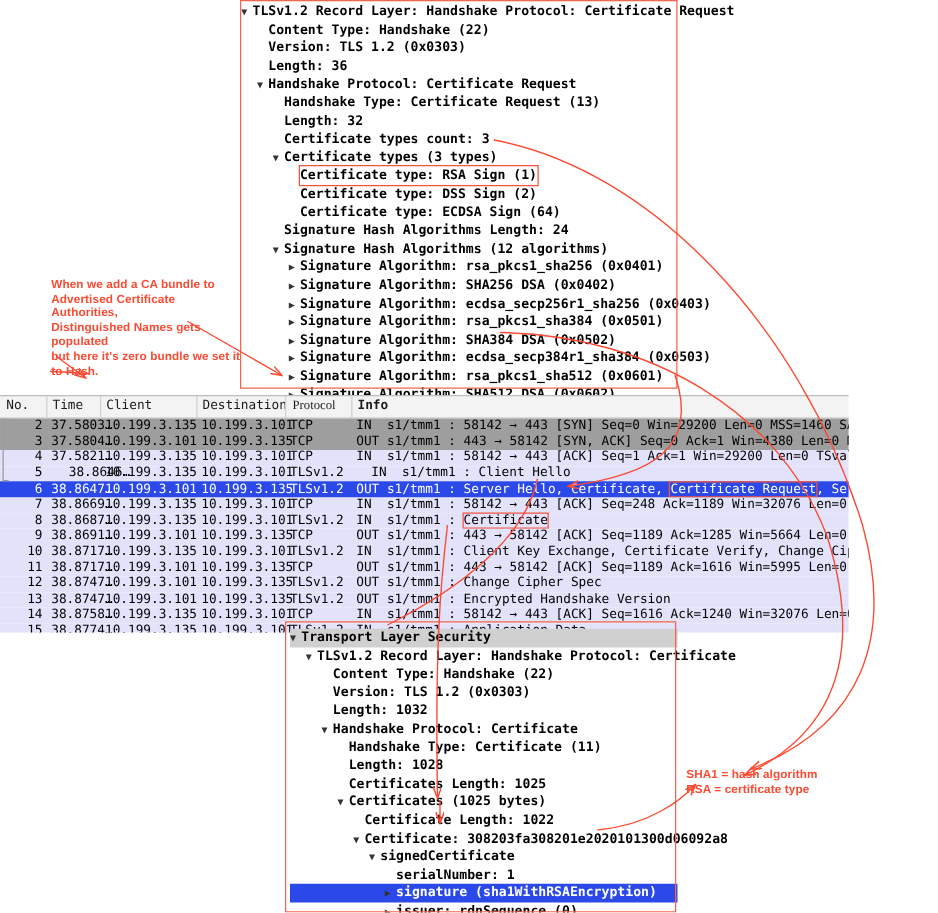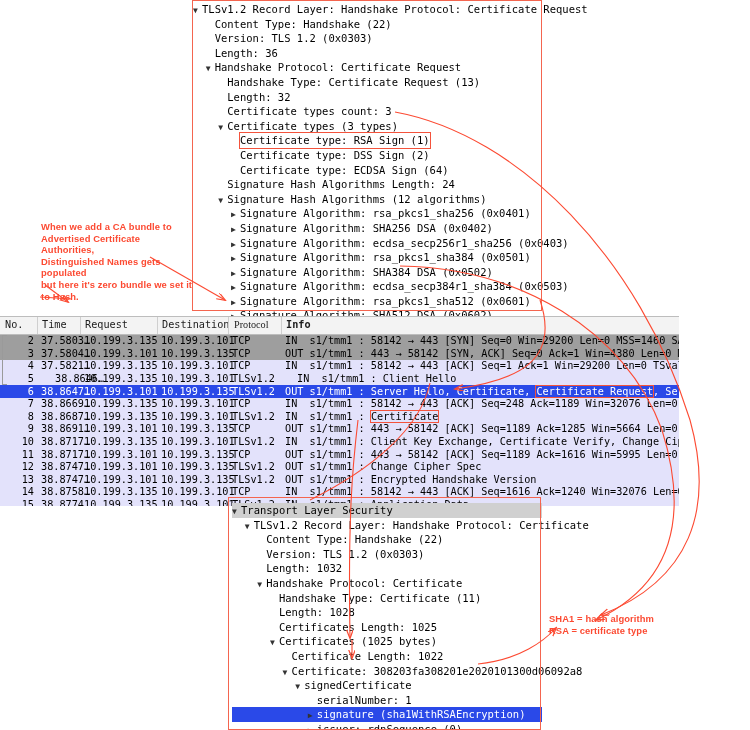--- a/index.html
+++ b/index.html
@@ -6,21 +6,21 @@
   body{
     width:750px;height:730px;position:relative;overflow:hidden;
     background:#ffffff;
     font-family:"DejaVu Sans Mono","Liberation Mono",monospace;
   }
   .stage{position:absolute;left:0;top:0;width:750px;height:730px;}
 
   
   .tree{position:absolute;font-family:"DejaVu Sans Mono","Liberation Mono",monospace;
         font-size:10.5px;line-height:14.6px;color:#000;white-space:pre;}
-  .trow{height:14.6px;display:block;white-space:pre;}
+  .trow{height:14.6px;display:block;white-space:pre;font-weight:bold;}
   .tw{position:relative;display:inline-block;}
   .arrow{display:inline-block;width:9px;color:#333;font-size:8px;}
   .arrow.closed::before{content:"\25B6";}
   .arrow.open::before{content:"\25BC";}
   .arrow.none::before{content:"";}
 
   .sel-blue{background:#2a49e8;color:#fff;}
   .sel-gray{background:#d0d0d0;}
 
   
@@ -71,21 +71,21 @@
       <div>to <b>Hash</b>.</div>
     </div>
 
   <div class="plist">
     <div class="plistclip">
       <div class="phead">
         <span class="hc" style="left:5px;">No.</span>
         <span class="vl" style="left:37px;"></span>
         <span class="hc" style="left:42px;">Time</span>
         <span class="vl" style="left:80px;"></span>
-        <span class="hc" style="left:85px;">Request</span>
+        <span class="hc" style="left:85px;">Client</span>
         <span class="vl" style="left:157px;"></span>
         <span class="hc" style="left:162px;">Destination</span>
         <span class="vl" style="left:228px;"></span>
         <span class="hc" style="left:234px;font-family:Liberation Serif, serif;">Protocol</span>
         <span class="vl" style="left:281px;"></span>
         <span class="hc" style="left:286px;font-weight:bold;">Info</span>
       </div>
       <div id="packet-rows">
           <div class="prow gray"><span class="c cno" style="left: 4px; width: 30px;">2</span><span class="c" style="left: 41px;">37.5803…</span><span class="c" style="left: 84px;">10.199.3.135</span><span class="c" style="left: 161px;">10.199.3.101</span><span class="c" style="left: 232px;">TCP</span><span class="c" style="left: 285px;">IN  s1/tmm1 : 58142 → 443 [SYN] Seq=0 Win=29200 Len=0 MSS=1460 SACK_PERM=1 TSva</span></div>
           <div class="prow gray"><span class="c cno" style="left: 4px; width: 30px;">3</span><span class="c" style="left: 41px;">37.5804…</span><span class="c" style="left: 84px;">10.199.3.101</span><span class="c" style="left: 161px;">10.199.3.135</span><span class="c" style="left: 232px;">TCP</span><span class="c" style="left: 285px;">OUT s1/tmm1 : 443 → 58142 [SYN, ACK] Seq=0 Ack=1 Win=4380 Len=0 MSS=1460 TSval=</span></div>

